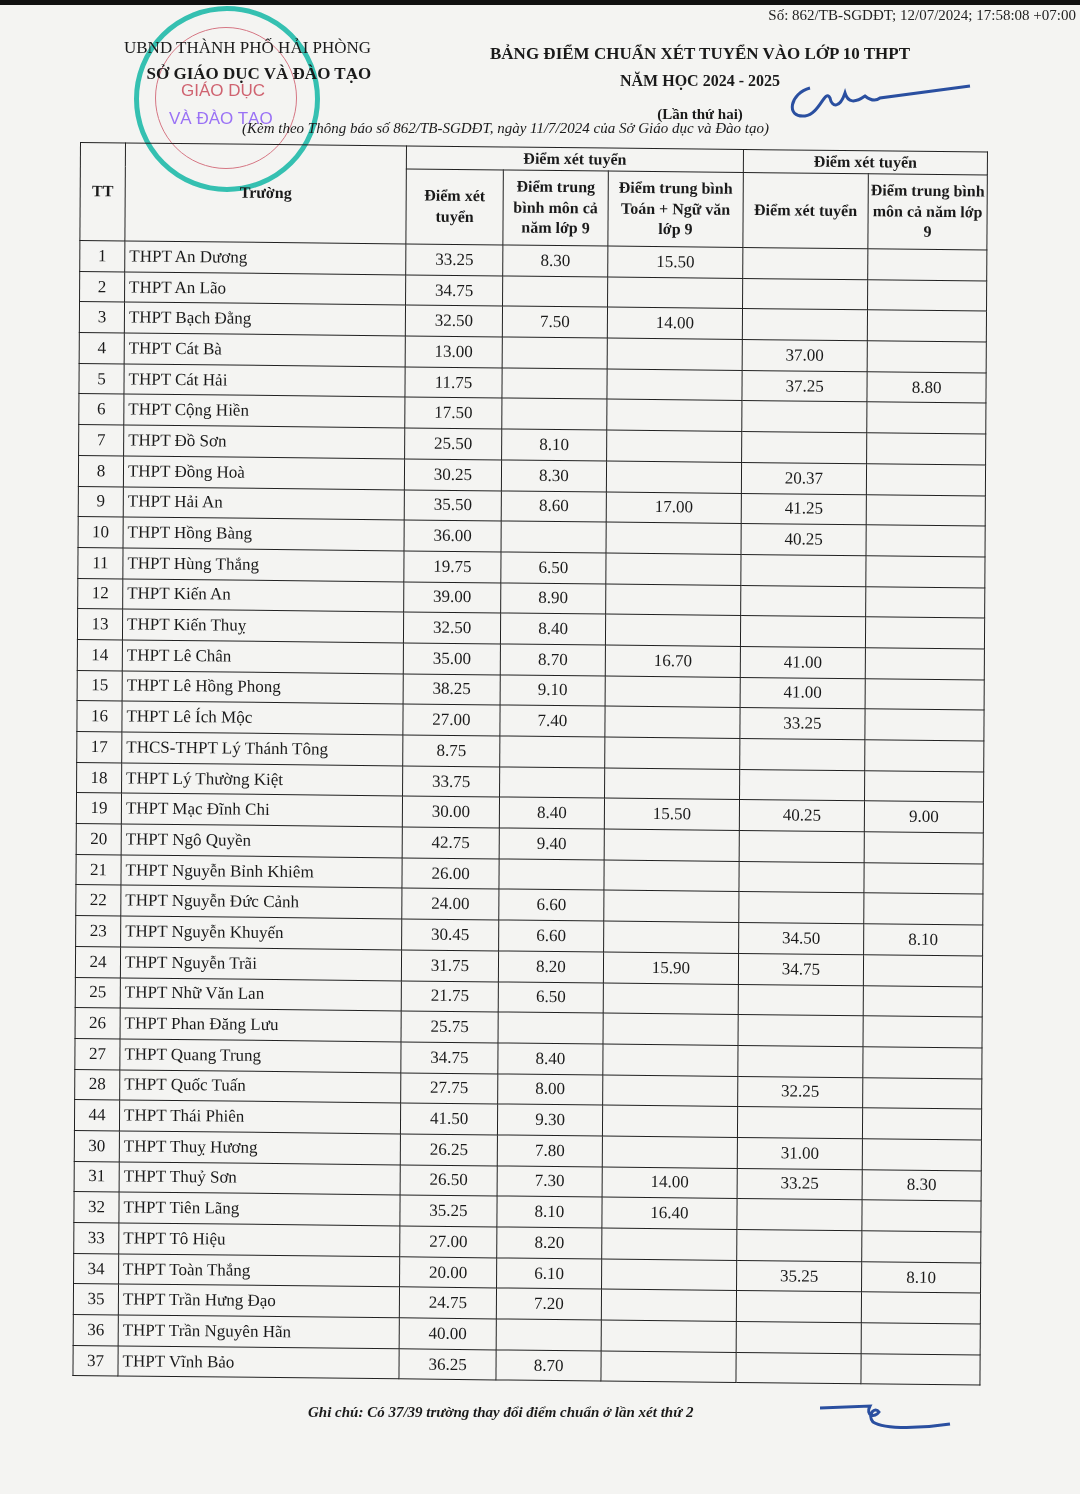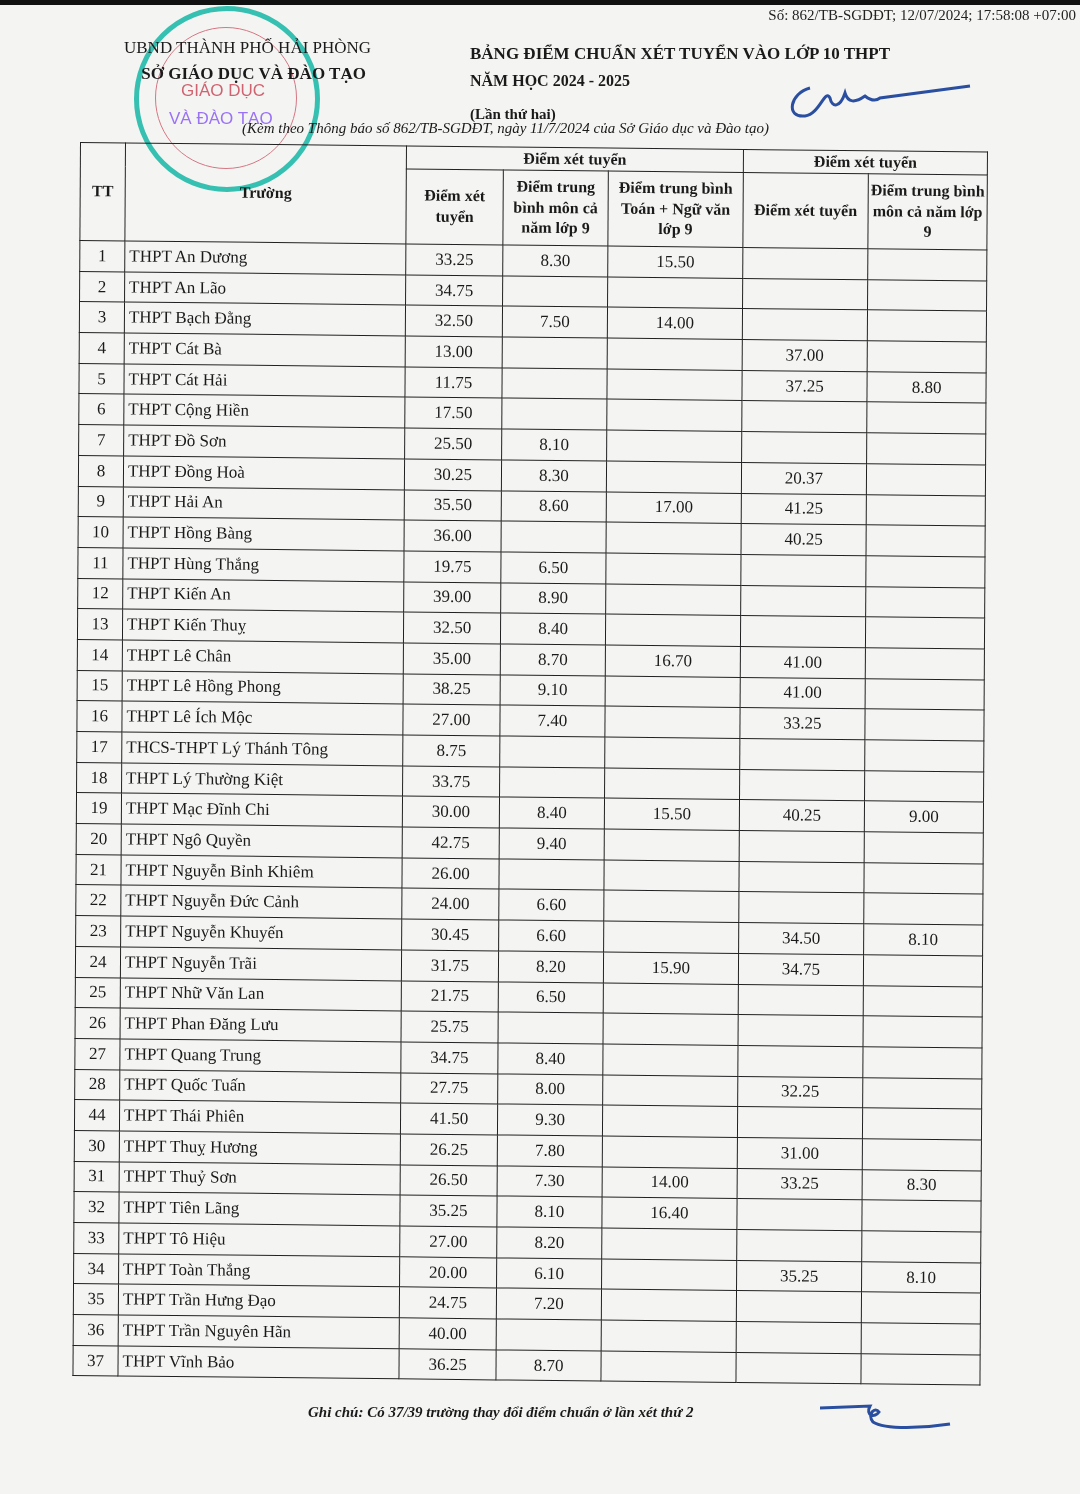--- a/index.html
+++ b/index.html
@@ -5,24 +5,24 @@
   html, body { margin:0; padding:0; }
   body {
     width:1080px; height:1494px; overflow:hidden;
     background:#f4f4f2;
     font-family:"Liberation Serif", "DejaVu Serif", serif;
     color:#1a1a1a;
     position:relative;
   }
   .topbar { position:absolute; left:0; top:0; width:1080px; height:5px; background:#111; }
   .docnum { position:absolute; right:4px; top:7px; font-size:15px; color:#222; }
-  .org { position:absolute; left:124px; top:38px; text-align:center; }
+  .org { position:absolute; left:124px; top:38px; text-align:right; }
   .org .l1 { font-size:17px; }
   .org .l2 { font-size:17px; font-weight:bold; margin-top:6px; margin-left:12px; }
-  .title { position:absolute; left:470px; top:44px; width:460px; }
+  .title { position:absolute; left:470px; top:44px; width:460px; text-align:center; }
   .title .t1 { font-size:17px; font-weight:bold; }
   .title .t2 { font-size:16px; font-weight:bold; margin-top:8px; }
   .title .t3 { font-size:15px; font-weight:bold; margin-top:16px; }
   .attach { position:absolute; left:242px; top:120px; font-size:15px; font-style:italic; }
   .stamp { position:absolute; left:134px; top:6px; width:176px; height:176px; border:5px solid #14b8a6; border-radius:50%; opacity:.85; }
   .stamp .in { position:absolute; left:16px; top:16px; width:140px; height:140px; border:1.5px solid #d06070; border-radius:50%; }
   .stamp .st1 { position:absolute; left:42px; top:70px; color:#c94a5a; font-size:17px; font-family:"Liberation Sans", sans-serif; }
   .stamp .st2 { position:absolute; left:30px; top:98px; color:#8b5cf6; font-size:17px; font-family:"Liberation Sans", sans-serif; }
   .sig { position:absolute; }
 

